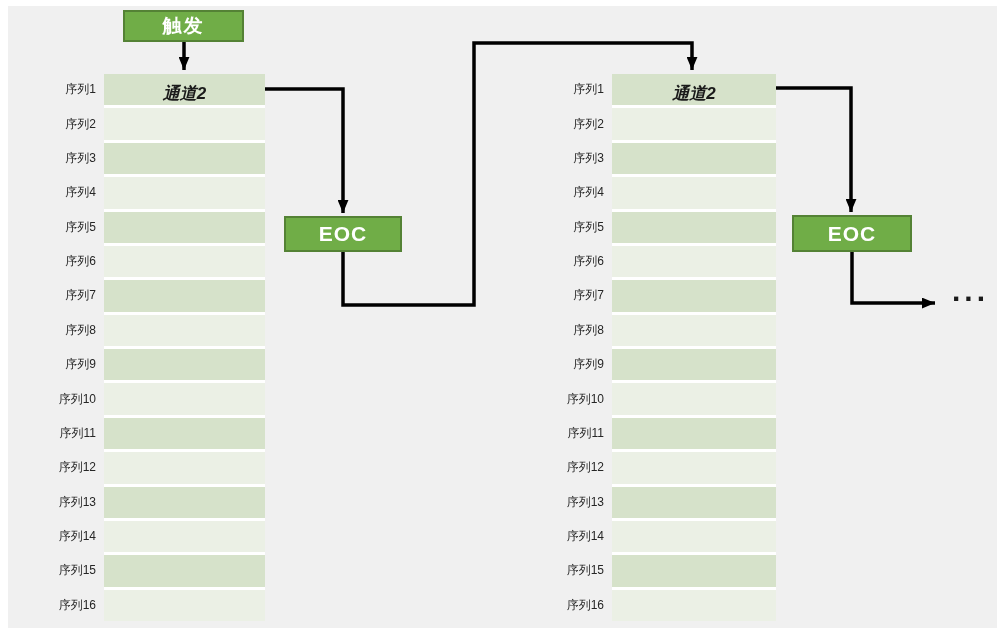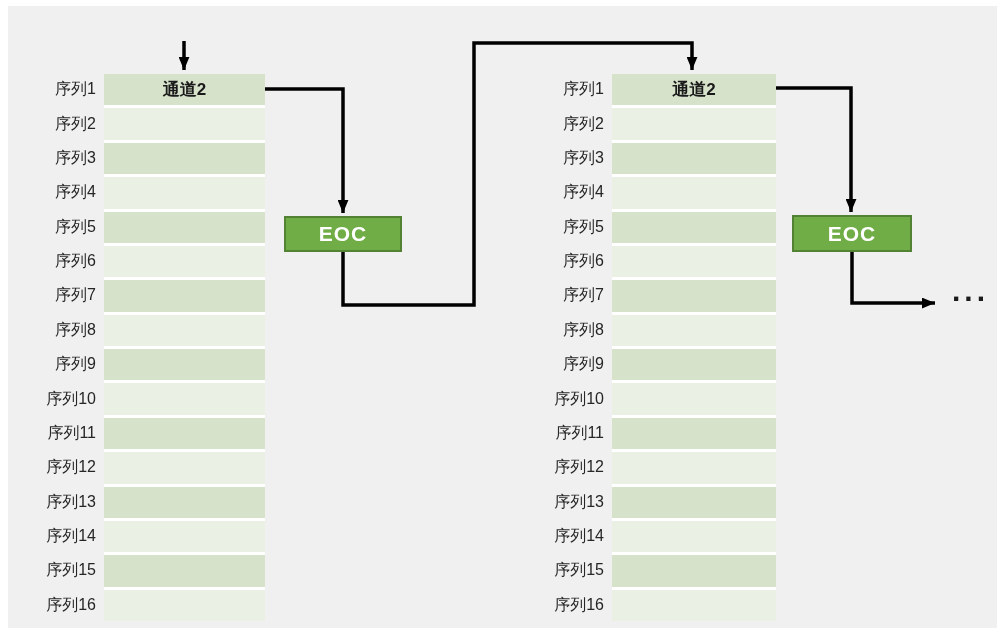--- a/index.html
+++ b/index.html
@@ -34,36 +34,36 @@
 
   
   .seq-table {
     position: absolute;
     top: 68px; height: 547px;
     background: #ffffff;
     display: flex; flex-direction: column; gap: 3px;
   }
   .table-a { left: 96px;  width: 161px; }
   .table-b { left: 604px; width: 164px; }
-  .seq-row { flex: 1; display: flex; align-items: center; justify-content: center; }
+  .seq-row { flex: 1; display: flex; align-items: flex-end; justify-content: center; font-style: italic; }
   .seq-row.dark  { background: var(--band_dark, #d6e2ca); }
   .seq-row.light { background: var(--band_light, #ebf0e5); }
   .channel { font-size: 17px; font-weight: bold; color: #1a1a1a; }
 
   
   .labels-col {
     position: absolute;
     top: 68px; height: 547px;
     display: flex; flex-direction: column; gap: 3px;
   }
   .labels-a { left: 0px;   width: 88px; }
   .labels-b { left: 508px; width: 88px; }
   .seq-label {
     flex: 1; display: flex; align-items: center; justify-content: flex-end;
-    font-size: 16px; color: #262626; white-space: nowrap;
+    font-size: 12px; color: #262626; white-space: nowrap;
   }
 
   .ellipsis {
     position: absolute;
     left: 944px; top: 268px;
     font-size: 30px; font-weight: bold; color: #1a1a1a;
     letter-spacing: 4px;
   }
 </style>
 </head>
@@ -155,20 +155,23 @@
         <path d="M0,0 L12,5 L0,10 Z" fill="#000000"></path>
       </marker>
     </defs>
     <path d="M184,41 L184,70" fill="none" stroke="#000000" stroke-width="3.5" marker-end="url(#ah)"></path>
     <path d="M265,89 L343,89 L343,213" fill="none" stroke="#000000" stroke-width="3.5" marker-end="url(#ah)"></path>
     <path d="M343,251 L343,305 L474,305 L474,43 L692,43 L692,70" fill="none" stroke="#000000" stroke-width="3.5" marker-end="url(#ah)"></path>
     <path d="M776,88 L851,88 L851,212" fill="none" stroke="#000000" stroke-width="3.5" marker-end="url(#ah)"></path>
     <path d="M852,251 L852,303 L935,303" fill="none" stroke="#000000" stroke-width="3.5" marker-end="url(#ah)"></path>
   </svg>
 
+  <div class="green-box trigger">
+    <span>触发</span>
+  </div>
   <div class="green-box eoc-1">
     <span>EOC</span>
   </div>
   <div class="green-box eoc-2">
     <span>EOC</span>
   </div>
 
   <div class="ellipsis">...</div>
 
 </div>

